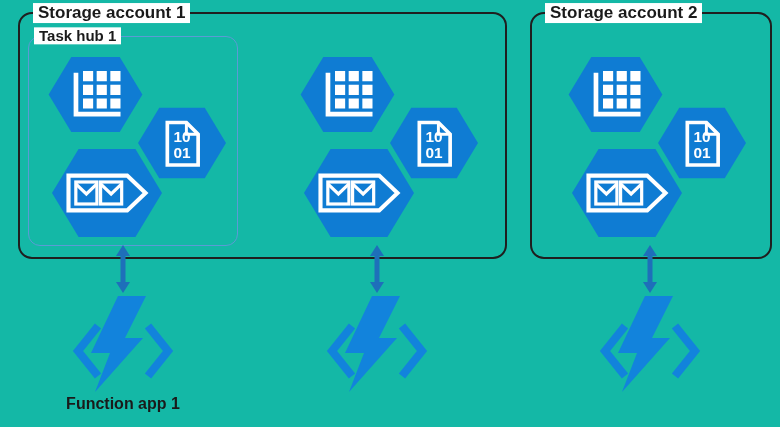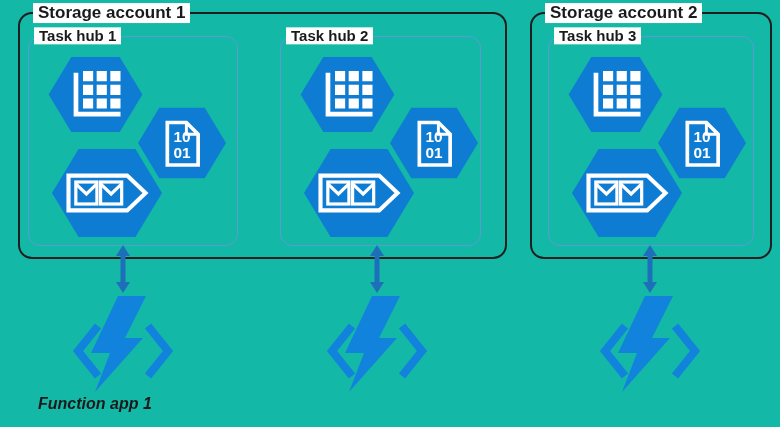--- a/index.html
+++ b/index.html
@@ -10,21 +10,21 @@
   .canvas{position:relative;width:780px;height:427px;background:#14b8a6;overflow:hidden;
           font-family:"Liberation Sans",sans-serif;color:#1a1a1a;}
   .box{position:absolute;box-sizing:border-box;background:transparent;}
   .storage{border:2px solid var(--ink);border-radius:14px;}
   .hub{border:1.5px solid var(--border-blue);border-radius:12px;}
   .boxlabel{position:absolute;top:0;transform:translateY(-56%);background:#fff;
             padding:0 5px;font-weight:700;line-height:1.15;white-space:nowrap;}
   .slabel{left:13px;font-size:17px;}
   .hlabel{left:5px;font-size:15px;}
   .abs{position:absolute;}
-  .flabel{position:absolute;width:170px;text-align:left;font-weight:700;font-size:16px;font-style:italic;}
+  .flabel{position:absolute;width:170px;text-align:center;font-weight:700;font-size:16px;}
   
   .hex{fill:var(--hex-blue);}
   .wfill{fill:#fff;}
   .wline{fill:none;stroke:#fff;}
   .wtext{fill:#fff;font-weight:700;font-size:21px;text-anchor:middle;
          font-family:"Liberation Sans",sans-serif;}
   .bline{fill:none;stroke:var(--bolt-blue);stroke-width:8;stroke-linejoin:miter;}
   .bolt{fill:var(--bolt-blue);}
   .aline{stroke:var(--arrow-blue);stroke-width:5;}
   .ahead{fill:var(--arrow-blue);}
@@ -39,27 +39,21 @@
   </div>
 
   <div class="box storage abs" style="left:530px;top:12px;width:242px;height:247px;">
     <span class="boxlabel slabel">Storage account 2</span>
   </div>
 
   <div class="box hub abs" style="left:28px;top:36px;width:210px;height:210px;">
     <span class="boxlabel hlabel">Task hub 1</span>
   </div>
 
-  <div class="box hub abs" style="left:280px;top:36px;width:201px;height:210px;">
-    <span class="boxlabel hlabel">Task hub 2</span>
-  </div>
 
-  <div class="box hub abs" style="left:548px;top:36px;width:206px;height:210px;">
-    <span class="boxlabel hlabel">Task hub 3</span>
-  </div>
 
   <svg class="abs" style="left:48px;top:57px;" width="95" height="75" viewBox="0 0 120 96">
     <polygon class="hex" points="0,48 29,0 91,0 120,48 91,96 29,96"></polygon>
     <path class="wfill" d="M32 20 h6 v50 h54 v6 h-60 z"></path>
     <path class="wfill" d="M44 18h13v13h-13z M61.5 18h13v13h-13z M79 18h13v13h-13z M44 35.5h13v13h-13z M61.5 35.5h13v13h-13z M79 35.5h13v13h-13z M44 53h13v13h-13z M61.5 53h13v13h-13z M79 53h13v13h-13z"></path>
   </svg>
   <svg class="abs" style="left:138px;top:104px;" width="88" height="78" viewBox="0 0 120 96">
     <polygon class="hex" points="0,48 29,0 91,0 120,48 91,96 29,96"></polygon>
     <path class="wline" style="stroke-width:5" d="M40 20 h26 l16 16 v42 h-42 z"></path>
     <path class="wline" style="stroke-width:4" d="M66 20 v16 h16"></path>

